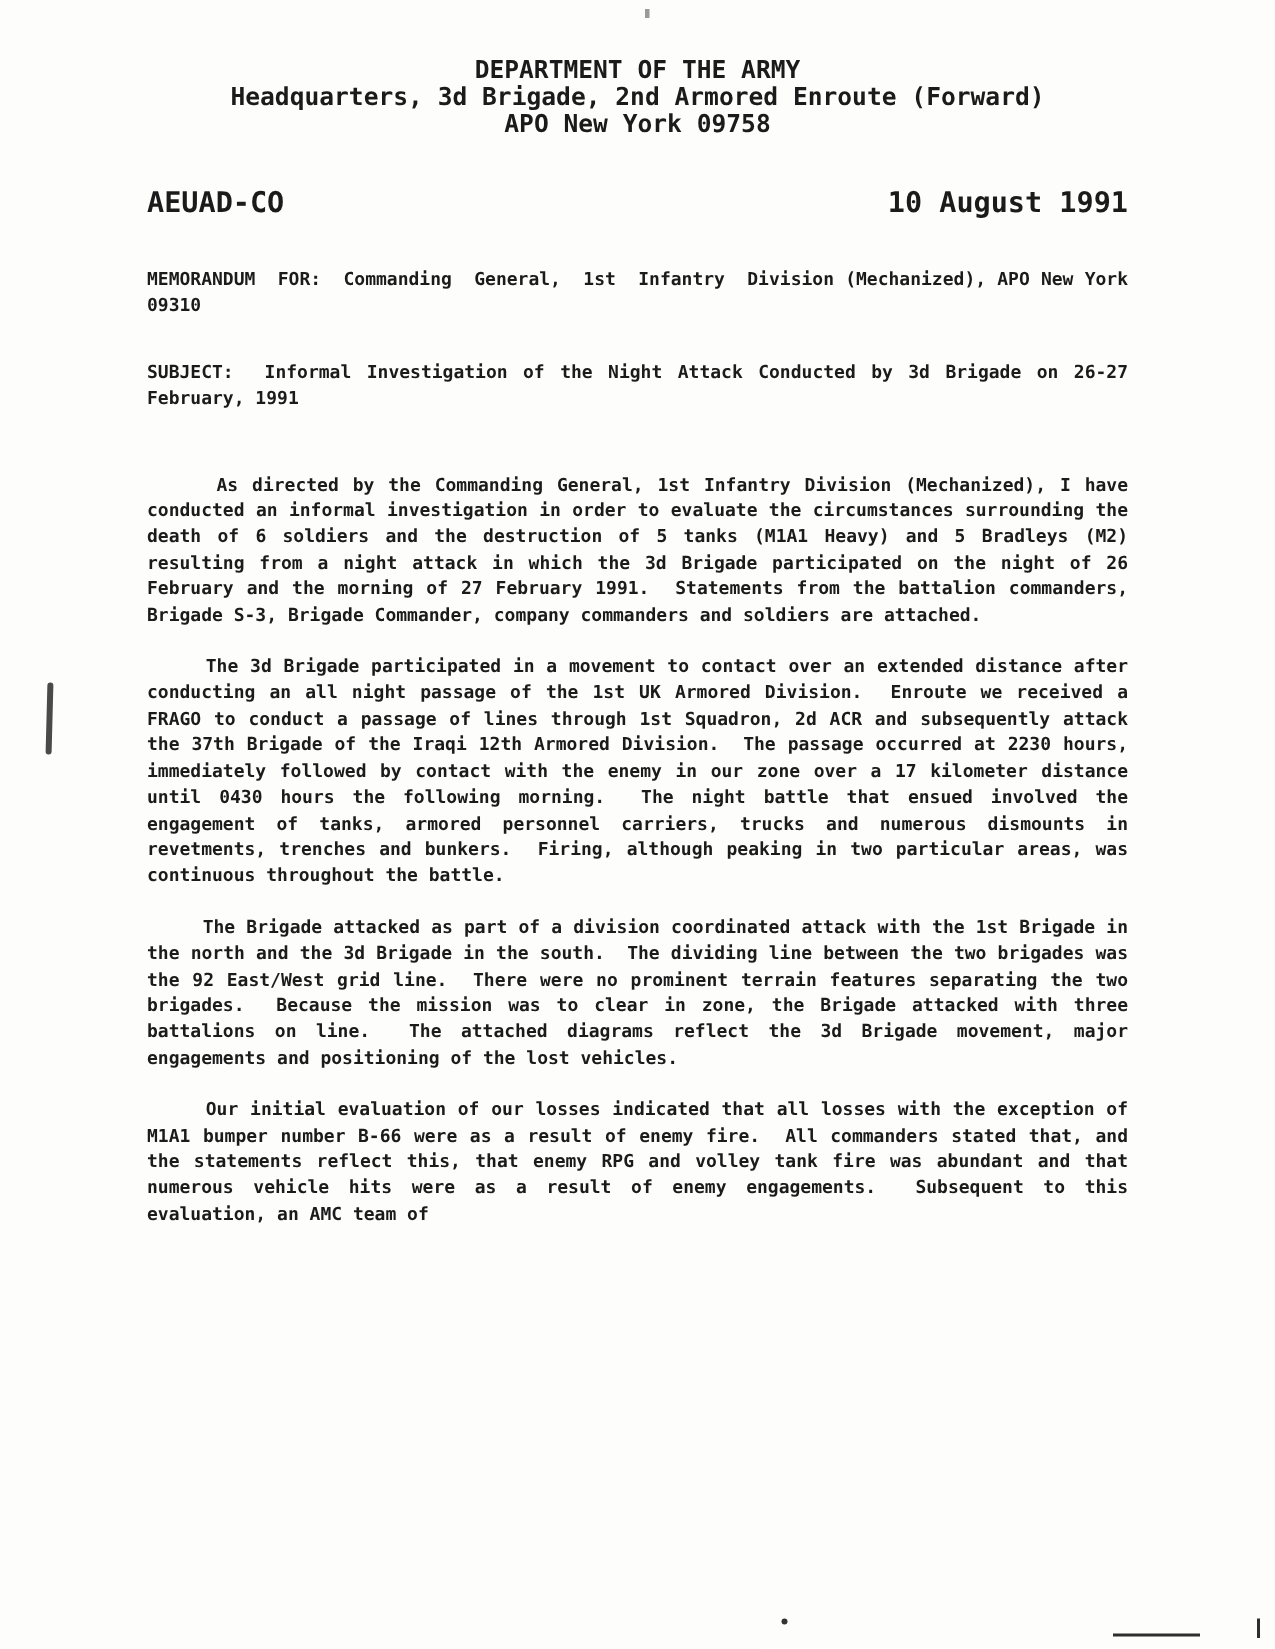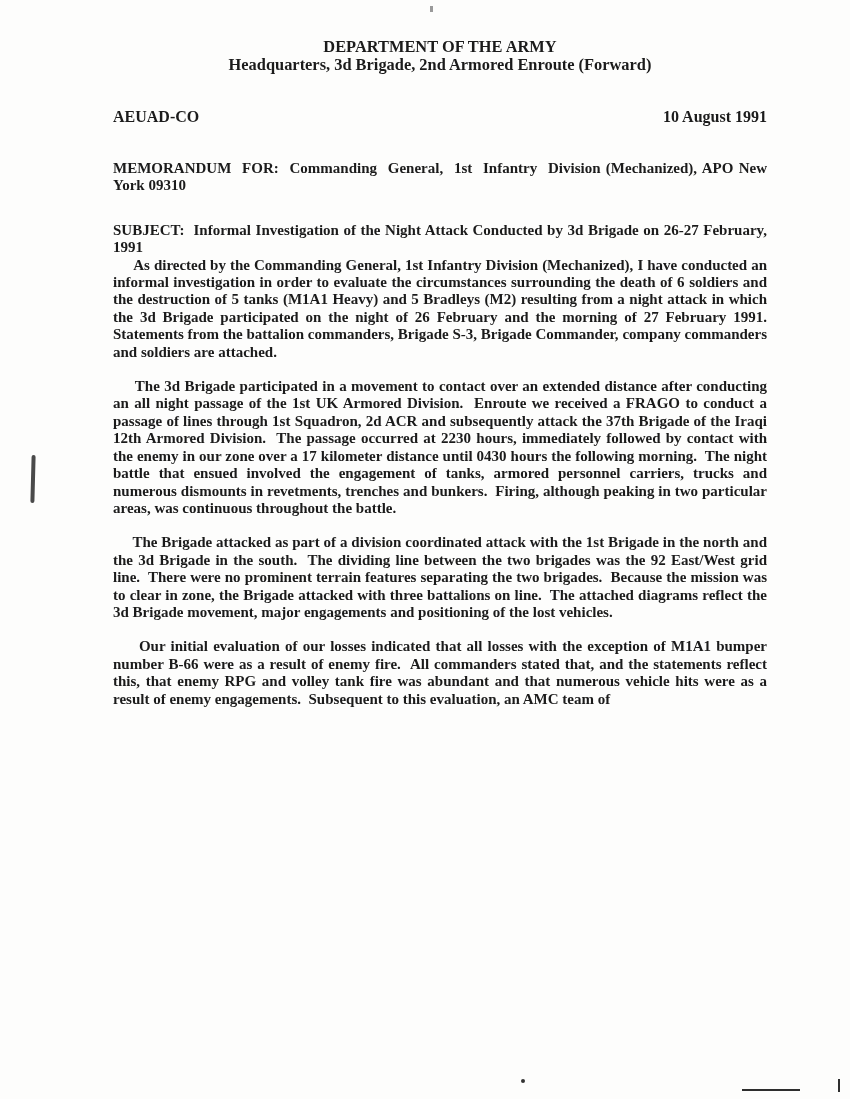--- a/index.html
+++ b/index.html
@@ -14,70 +14,70 @@
     height: 1099px;
     background: #fdfdfc;
     color: #1b1b1b;
     font-family: "DejaVu Sans Mono", "Liberation Mono", monospace;
     font-weight: 700;
     overflow: hidden;
   }
 
   .content {
     position: absolute;
-    left: 113px;
+    left: 98px;
     top: 38px;
     width: 654px;
-    font-family: Liberation Serif, serif;
   }
 
   .letterhead {
     text-align: center;
     font-size: 16.4px;
     line-height: 18px;
     margin-bottom: 34px;
   }
 
   .ref-row {
     display: flex;
     justify-content: space-between;
-    font-size: 16px;
+    font-size: 19px;
     line-height: 18px;
     margin-bottom: 34px;
   }
 
   .para {
     white-space: pre-wrap;
     text-align: justify;
-    font-size: 15px;
+    font-size: 12px;
     line-height: 17.4px;
   }
 
   .memo-for  { margin-bottom: 27px; }
-  .subject   { }
+  .subject   { margin-bottom: 40px; }
   .body-para { margin-bottom: 17px; }
 
   
   .artifact { position: absolute; background: #4a4a4a; }
   .artifact-left-smudge   { left: 31px;  top: 455px;  width: 4px;  height: 48px; transform: rotate(1.5deg); border-radius: 2px; }
   .artifact-top-dot       { left: 430px; top: 6px;    width: 3px;  height: 6px;  background: #9a9a9a; }
   .artifact-bottom-dot    { left: 521px; top: 1079px; width: 4px;  height: 4px;  border-radius: 50%; background: #333; }
   .artifact-bottom-dash   { left: 742px; top: 1089px; width: 58px; height: 2px;  background: #2e2e2e; }
   .artifact-bottom-tick   { left: 838px; top: 1079px; width: 2px;  height: 13px; background: #2e2e2e; }
 </style>
 </head>
 <body>
 
 <div class="page">
 
   <div class="content">
 
     <div class="letterhead">
       <div>DEPARTMENT OF THE ARMY</div>
       <div>Headquarters, 3d Brigade, 2nd Armored Enroute (Forward)</div>
+      <div>APO New York 09758</div>
     </div>
 
     <div class="ref-row">
       <span>AEUAD-CO</span>
       <span>10 August 1991</span>
     </div>
 
     <p class="para memo-for">MEMORANDUM  FOR:  Commanding  General,  1st  Infantry  Division (Mechanized), APO New York 09310</p>
 
     <p class="para subject">SUBJECT:  Informal Investigation of the Night Attack Conducted by 3d Brigade on 26-27 February, 1991</p>

